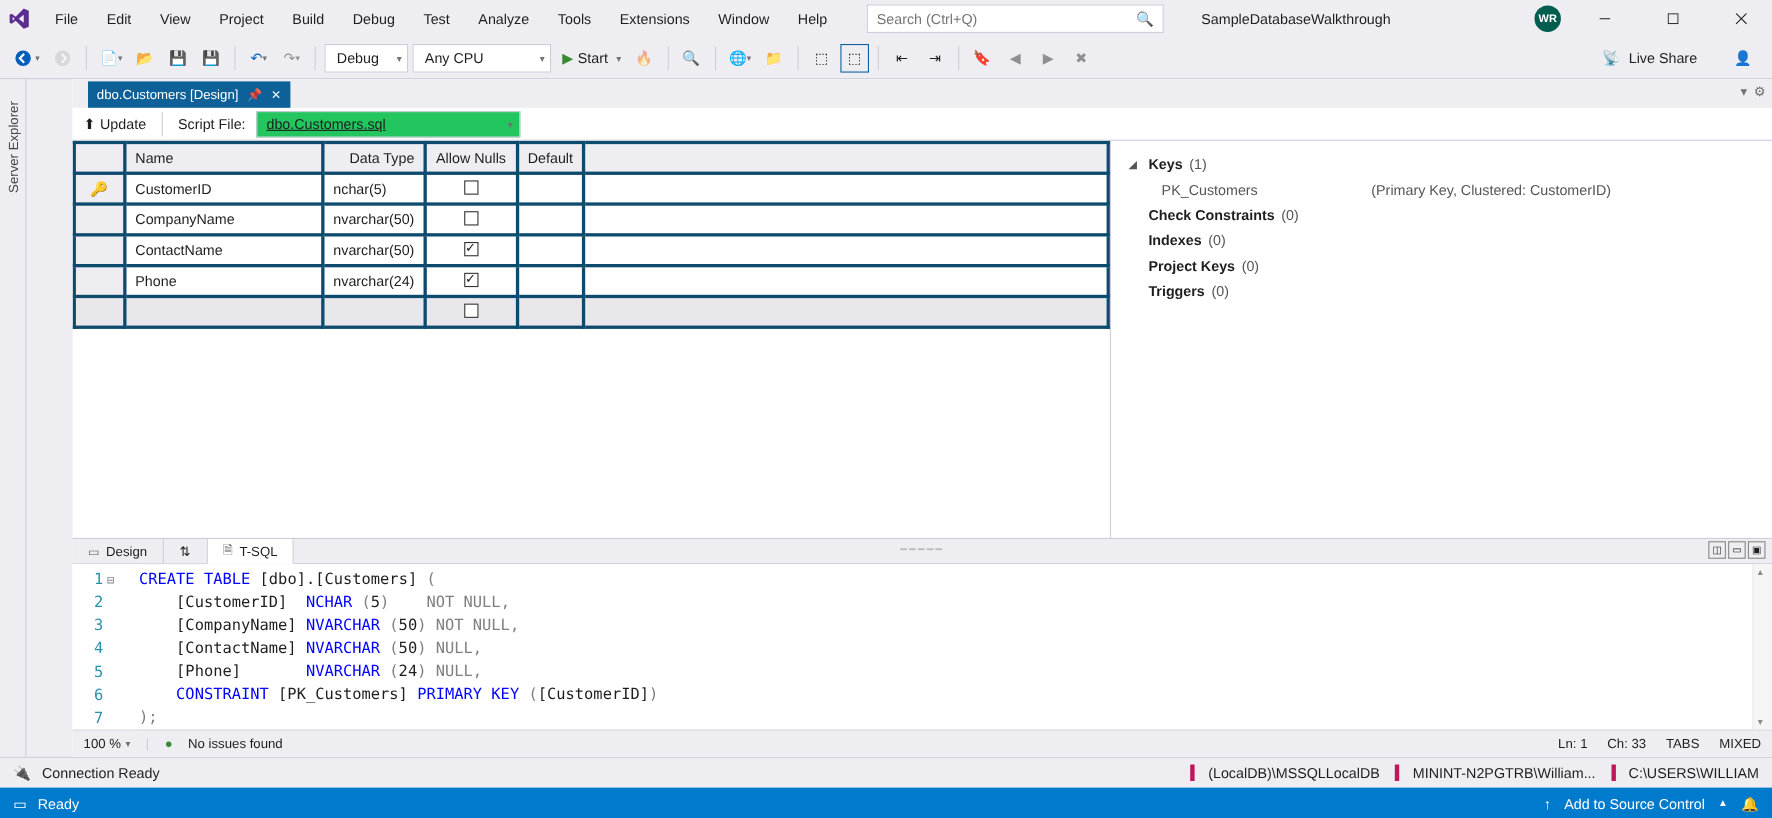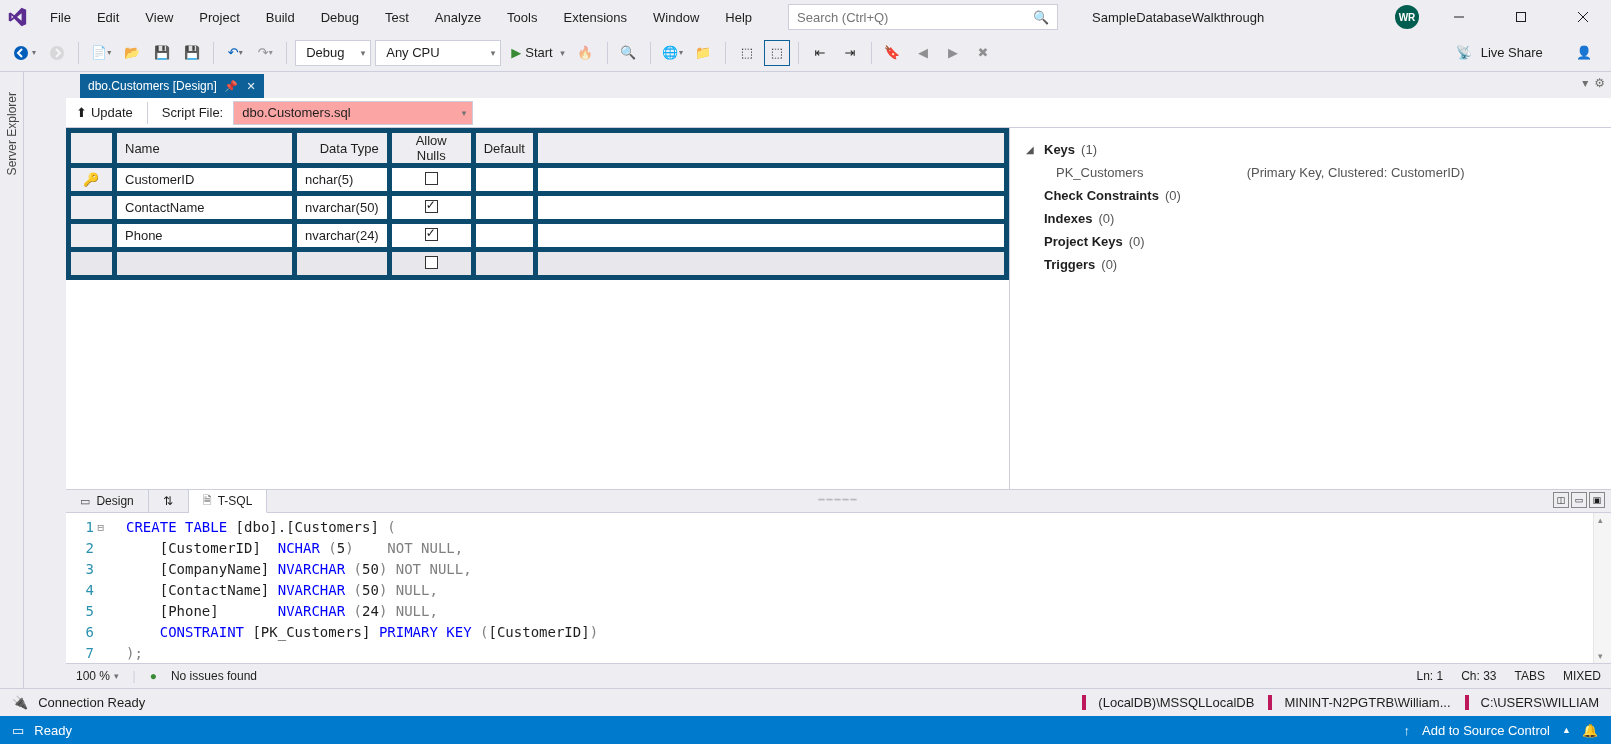--- a/index.html
+++ b/index.html
@@ -41,28 +41,28 @@
   
   .doc-tabs { height: 26px; background: #EEEEF2; display: flex; align-items: flex-end; padding-left: 14px; position: relative; }
   .doc-tab { background: #0E6198; color: #fff; height: 24px; display: flex; align-items: center; padding: 0 8px; gap: 8px; font-size: 12px; }
   .doc-tab .pin, .doc-tab .close { font-size: 11px; opacity: 0.9; }
   .doc-tabs-right { position: absolute; right: 6px; top: 4px; display: flex; gap: 6px; color: #717171; font-size: 12px; }
   .doc-tabs-right span { cursor: default; }
 
   
   .design-bar { height: 30px; border-bottom: 1px solid #CCCEDB; display: flex; align-items: center; padding: 0 10px; gap: 10px; background: #fff; }
   .update-btn { display: flex; align-items: center; gap: 4px; }
-  .script-drop { height: 24px; border: 1px solid #CCCEDB; background: #fca5a5; padding: 0 22px 0 8px; display: flex; align-items: center; position: relative; width: 240px; font-size: 13px; }
+  .script-drop { height: 24px; border: 1px solid #CCCEDB; background: #22c55e; padding: 0 22px 0 8px; display: flex; align-items: center; position: relative; width: 240px; font-size: 13px; text-decoration: underline; }
   .script-drop::after { content: "▾"; position: absolute; right: 6px; font-size: 9px; color: #717171; }
 
   
   .design-body { flex: 1; display: flex; min-height: 0; }
   .left-pane { width: 944px; border-right: 1px solid #CCCEDB; overflow: auto; }
   .grid { width: 100%; border-collapse: collapse; font-size: 13px; }
-  .grid th, .grid td { border: 5px solid #0c4a6e; height: 28px; padding: 0 8px; text-align: left; background: #fff; }
+  .grid th, .grid td { border: 3px solid #0c4a6e; height: 28px; padding: 0 8px; text-align: left; background: #fff; }
   .grid th { background: #EEEEF2; font-weight: 400; }
   .grid th.rowhdr, .grid td.rowhdr { width: 46px; background: #EEEEF2; text-align: center; padding: 0; }
   .grid td.new-row { background: #E8E8EC; }
   .chk { width: 13px; height: 13px; border: 1px solid #333; display: inline-block; position: relative; background: #fff; }
   .chk.checked::after { content: "✓"; position: absolute; top: -3px; left: 0; font-size: 12px; }
 
   .right-pane { flex: 1; padding: 10px 16px; font-size: 13px; }
   .rp-line { padding: 4px 0; display: flex; align-items: center; gap: 6px; }
   .rp-line .arrow { font-size: 10px; color: #555; width: 12px; }
   .rp-line b { font-weight: 600; }
@@ -243,20 +243,28 @@
             <th style="width:180px">Name</th>
             <th style="width:88px;text-align:right">Data Type</th>
             <th style="width:84px;text-align:center">Allow Nulls</th>
             <th style="width:56px">Default</th>
             <th></th>
           </tr>
           <tr>
             <td class="rowhdr">🔑</td>
             <td>CustomerID</td>
             <td>nchar(5)</td>
+            <td style="text-align:center"><span class="chk"></span></td>
+            <td></td>
+                <td></td>
+          </tr>
+          <tr>
+            <td class="rowhdr"></td>
+            <td>CompanyName</td>
+            <td>nvarchar(50)</td>
             <td style="text-align:center"><span class="chk"></span></td>
             <td></td>
                 <td></td>
           </tr>
           <tr>
             <td class="rowhdr"></td>
             <td>ContactName</td>
             <td>nvarchar(50)</td>
             <td style="text-align:center"><span class="chk checked"></span></td>
             <td></td>

